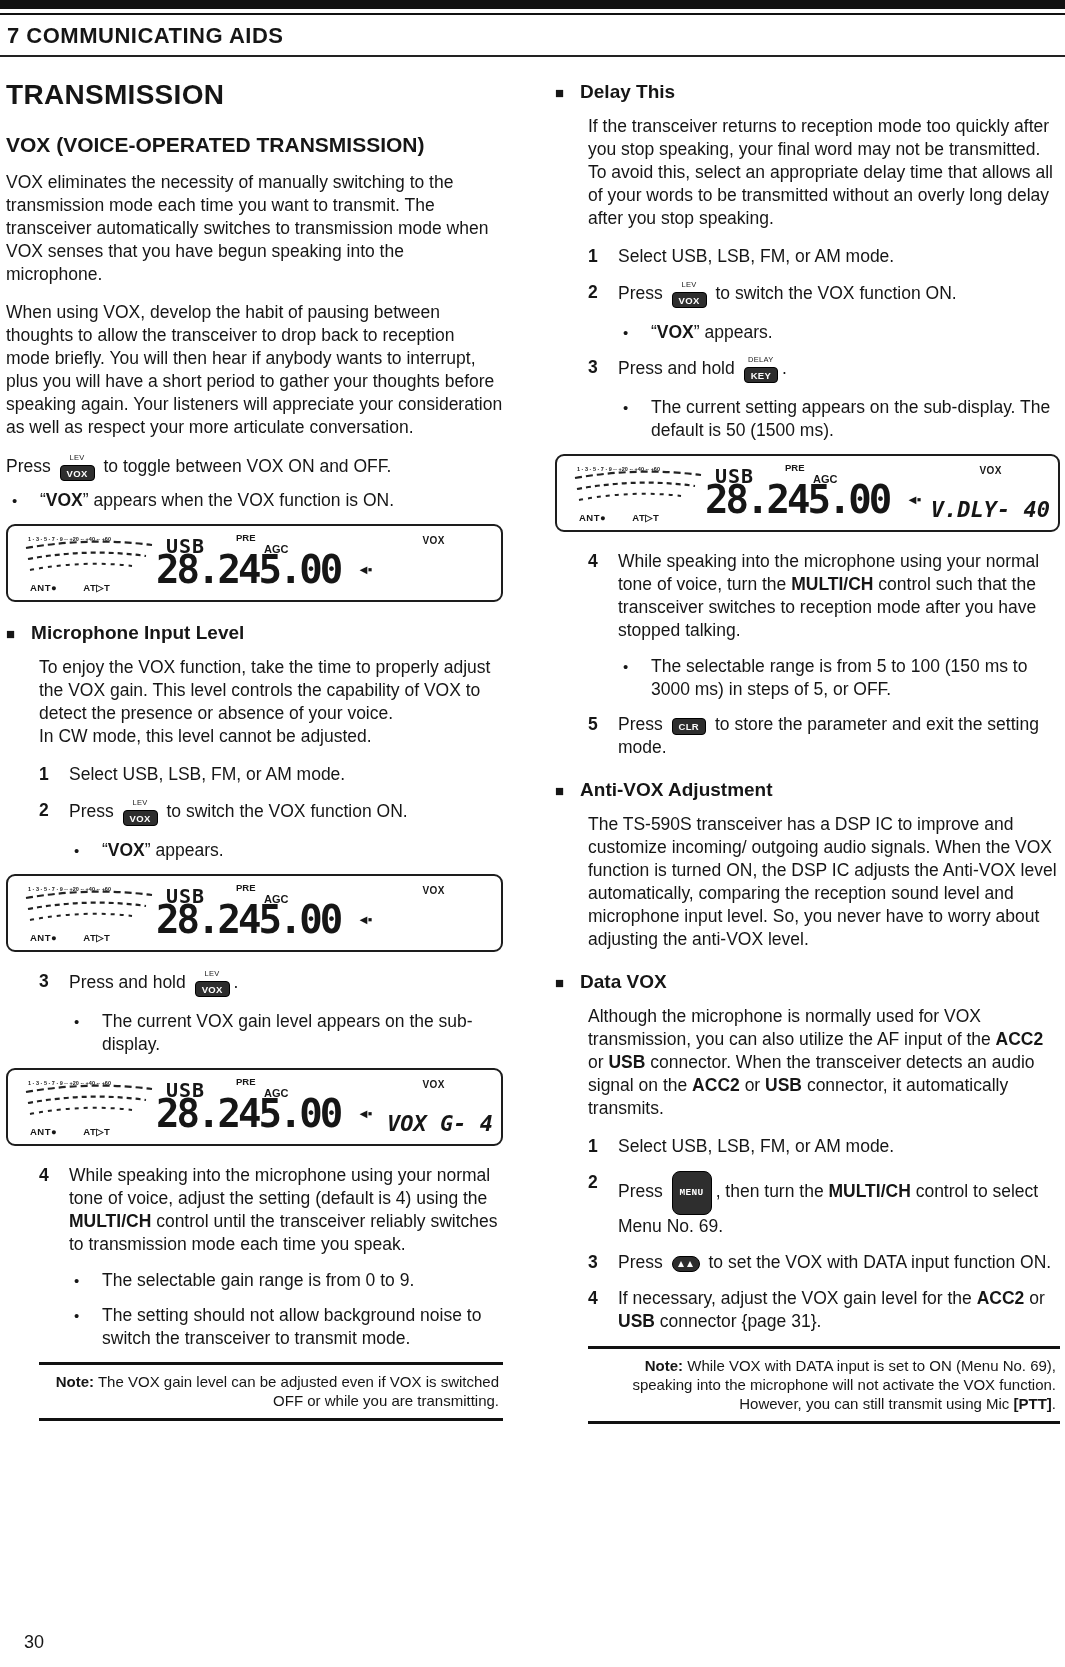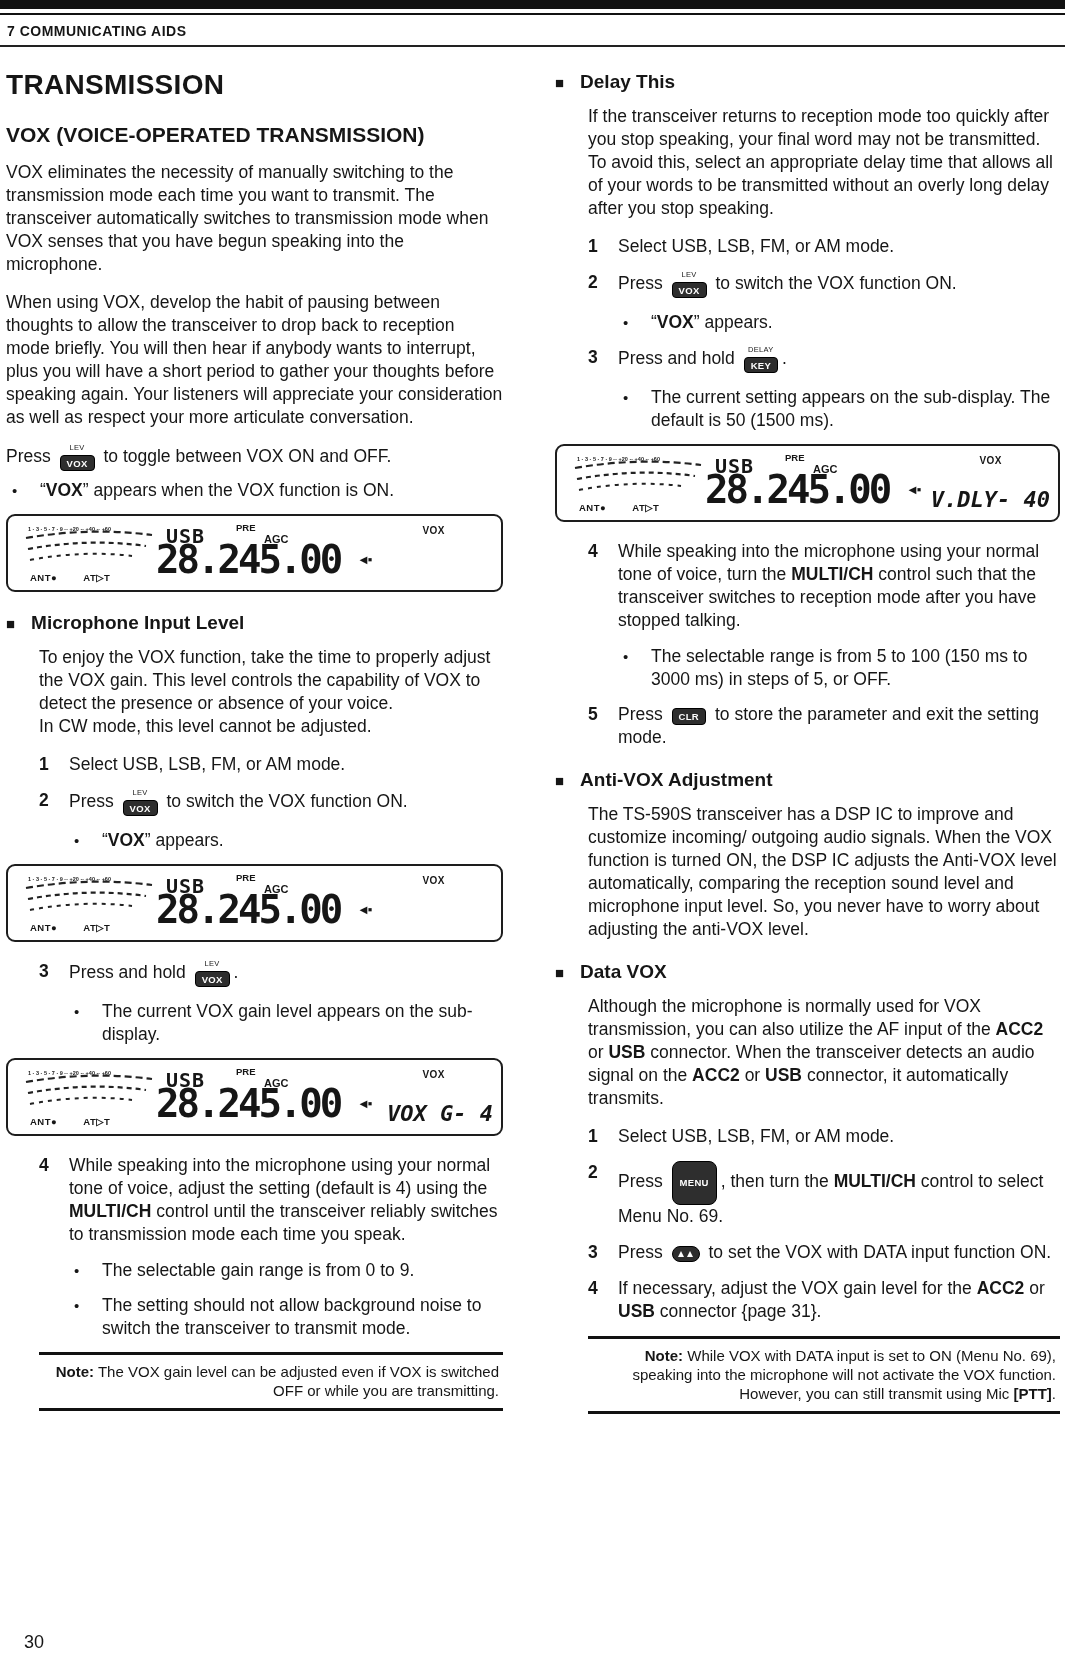--- a/index.html
+++ b/index.html
@@ -1,20 +1,20 @@
 <!DOCTYPE html>
 <html><head>
 <meta charset="utf-8">
 <style>
   html,body{margin:0;padding:0;background:#e8e8e8;}
   .page{position:relative;width:1065px;height:1667px;background:#ffffff;color:#161616;
         font-family:"Liberation Sans",sans-serif;overflow:hidden;}
   .topbar{height:9px;background:#111;}
   .toprule{height:2px;background:#111;margin-top:4px;}
-  .chapter{font-size:14px;font-weight:bold;letter-spacing:.5px;padding:8px 0 6px 7px;}
+  .chapter{font-size:22px;font-weight:bold;letter-spacing:.5px;padding:8px 0 6px 7px;}
   .chapter-rule{height:2px;background:#222;}
   .columns{display:flex;padding:14px 5px 0 6px;}
   .col-left{width:497px;}
   .col-gap{width:52px;}
   .col-right{width:505px;}
   .h1{font-size:28px;font-weight:bold;letter-spacing:.3px;margin:8px 0 22px 0;}
   .h2{font-size:21px;font-weight:bold;margin:0 0 14px 0;}
   .para{font-size:17.5px;line-height:23px;margin:0 0 15px 0;}
   .pressline{font-size:17.5px;line-height:23px;margin:4px 0 8px 0;}
   .section-head{display:flex;align-items:baseline;font-size:19px;font-weight:bold;margin:20px 0 12px 0;}
@@ -27,21 +27,21 @@
   .bullet{display:flex;font-size:17.5px;line-height:23px;margin:6px 0 12px 0;padding-left:35px;}
   .bullet.toplevel{padding-left:6px;}
   .dot{width:28px;flex:none;font-size:15px;}
   .btext{flex:1;}
   b{font-weight:bold;}
   
   .kwrap{display:inline-block;text-align:center;vertical-align:middle;line-height:1;margin:0 4px;}
   .ktop{display:block;font-size:7.5px;font-weight:normal;letter-spacing:.3px;margin-bottom:1px;}
   .kbtn{display:inline-block;background:#2e2e2e;color:#fff;border-radius:4px;border:1px solid #000;
         font-size:9.5px;font-weight:bold;padding:3px 6px 2px 6px;line-height:1;letter-spacing:.3px;}
-  .kbtn.oval{border-radius:8px;padding:16px 7px;}
+  .kbtn.oval{border-radius:8px;padding:16px 7px;font-family:Liberation Mono, monospace;}
   
   .lcd{position:relative;height:74px;border:2.5px solid #1d1d1d;border-radius:9px;margin:6px 0 18px 0;background:#fff;}
   .lcd .meter{position:absolute;left:12px;top:7px;}
   .lcd .mlabels{position:absolute;left:22px;bottom:7px;font-size:9.5px;font-weight:bold;letter-spacing:.5px;}
   .lcd .mlabels span{margin-right:26px;}
   .lcd .mode{position:absolute;left:158px;top:8px;font-size:20px;font-weight:bold;
              font-family:"DejaVu Sans Mono",monospace;letter-spacing:1px;}
   .lcd .pre{position:absolute;left:228px;top:6px;font-size:9.5px;font-weight:bold;}
   .lcd .agc{position:absolute;left:256px;top:17px;font-size:11px;font-weight:bold;}
   .lcd .freq{position:absolute;left:148px;top:21px;font-size:39px;font-weight:bold;

